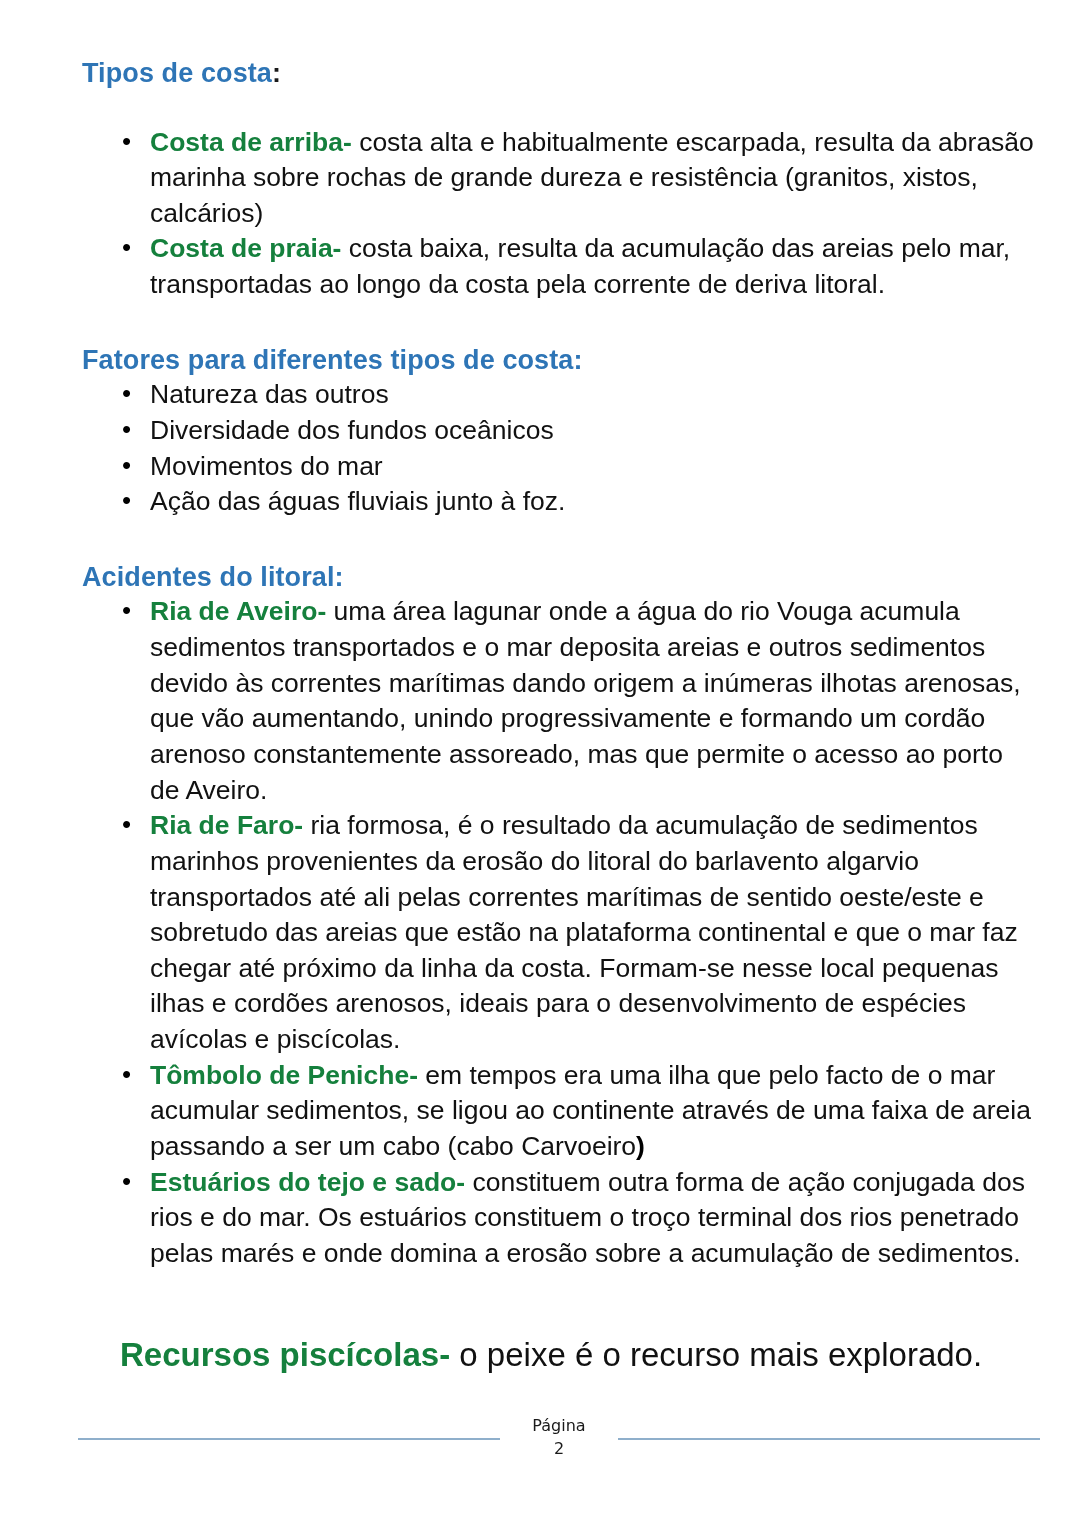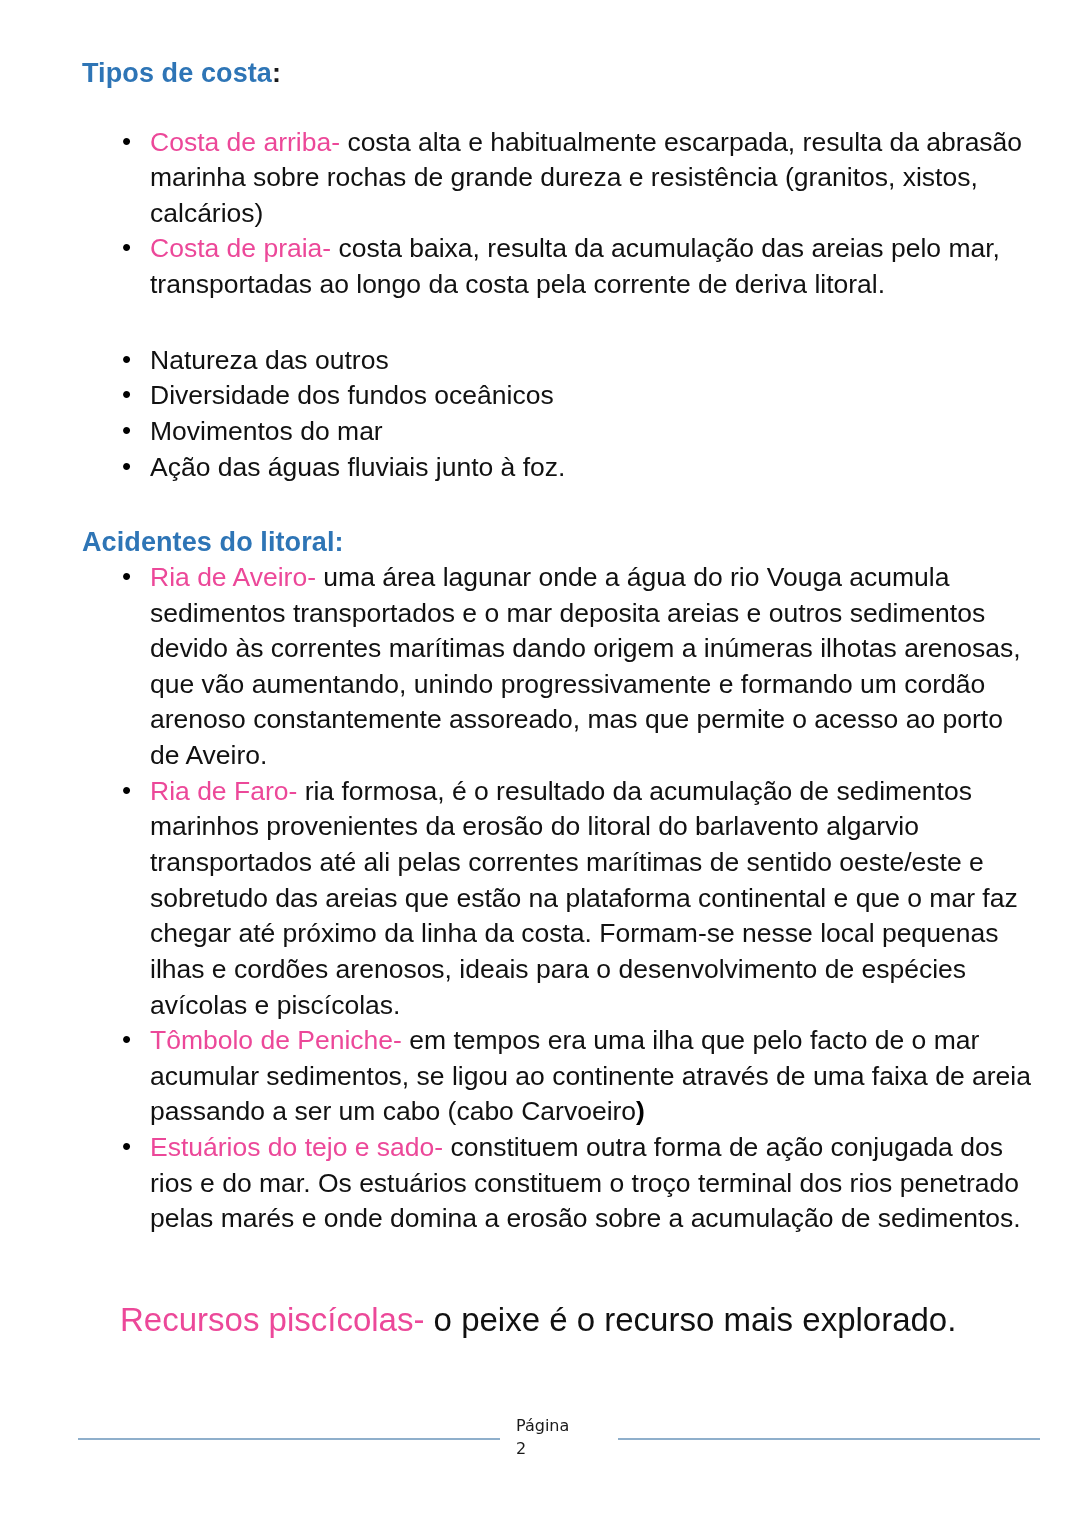--- a/index.html
+++ b/index.html
@@ -60,22 +60,22 @@
     content: "\2022";
     position: absolute;
     left: 40px;
     top: -1px;
     font-size: 26px;
     line-height: 1.345;
     color: #000000;
   }
 
   .term {
-    color: #ec4899;
-    font-weight: normal;
+    color: #15803d;
+    font-weight: bold;
   }
   .bold-black {
     color: #000000;
     font-weight: bold;
   }
   .gap-md  { height: 28px; }
   .gap-lg  { height: 34px; }
   .gap-xl  { height: 40px; }
 
   .standalone-line {
@@ -102,21 +102,21 @@
     flex: 1 1 auto;
     height: 0;
     border-top: 2px solid #8FAFCB;
     margin-top: 4px;
   }
   .footer .rule.left  { margin-right: 16px; }
   .footer .rule.right { margin-left: 16px; }
   .footer .pagebox {
     flex: 0 0 auto;
     width: 86px;
-    text-align: left;
+    text-align: center;
     font-family: "DejaVu Sans", sans-serif;
     font-size: 16px;
     line-height: 1.45;
     color: #1a1a1a;
   }
   .footer .pagebox .pnum { display: block; }
 </style>
 </head>
 <body>
 
@@ -126,20 +126,21 @@
 
   <div class="gap-lg"></div>
 
   <ul class="bullets">
     <li><span class="term">Costa de arriba-</span><span> costa alta e habitualmente escarpada, resulta da abrasão marinha sobre rochas de grande dureza e resistência (granitos, xistos, calcários)</span></li>
     <li><span class="term">Costa de praia-</span><span> costa baixa, resulta da acumulação das areias pelo mar, transportadas ao longo da costa pela corrente de deriva litoral.</span></li>
   </ul>
 
   <div class="gap-xl"></div>
 
+  <h2 class="heading">Fatores para diferentes tipos de costa:</h2>
 
   <ul class="bullets">
     <li><span>Natureza das outros</span></li>
     <li><span>Diversidade dos fundos oceânicos</span></li>
     <li><span>Movimentos do mar</span></li>
     <li><span>Ação das águas fluviais junto à foz.</span></li>
   </ul>
 
   <div class="gap-xl"></div>
 

